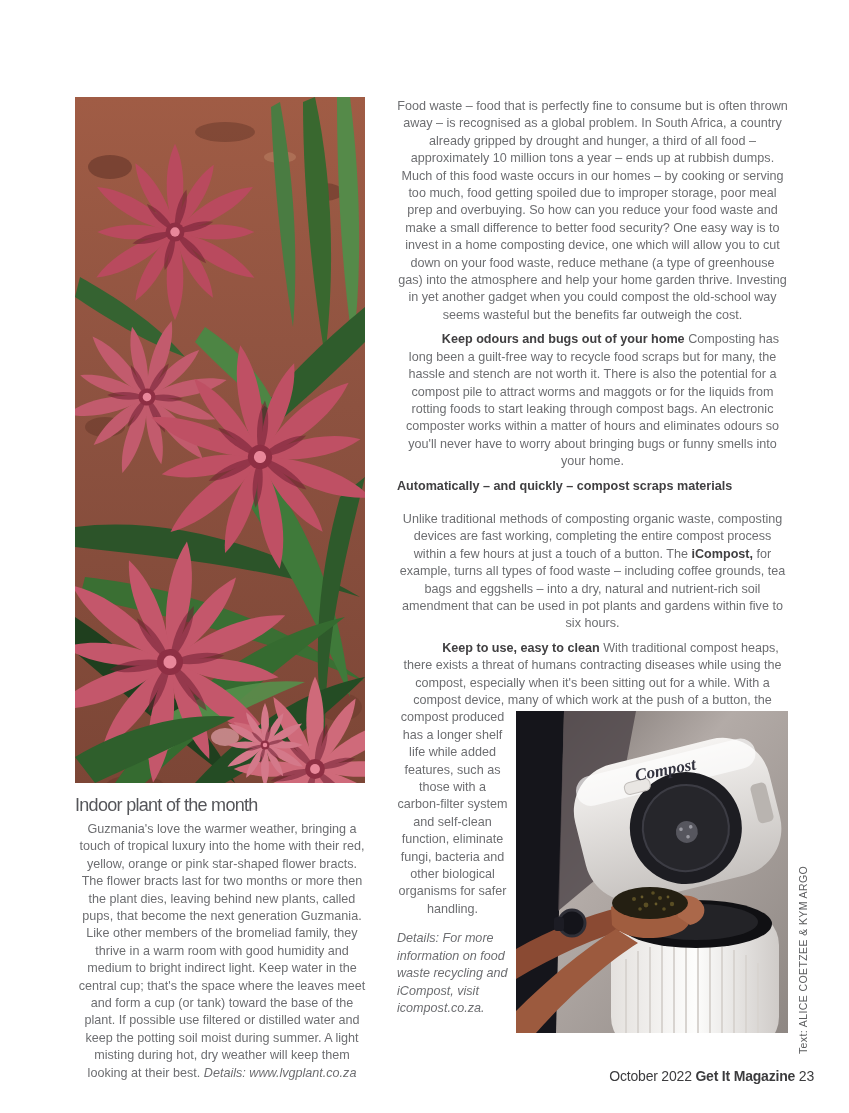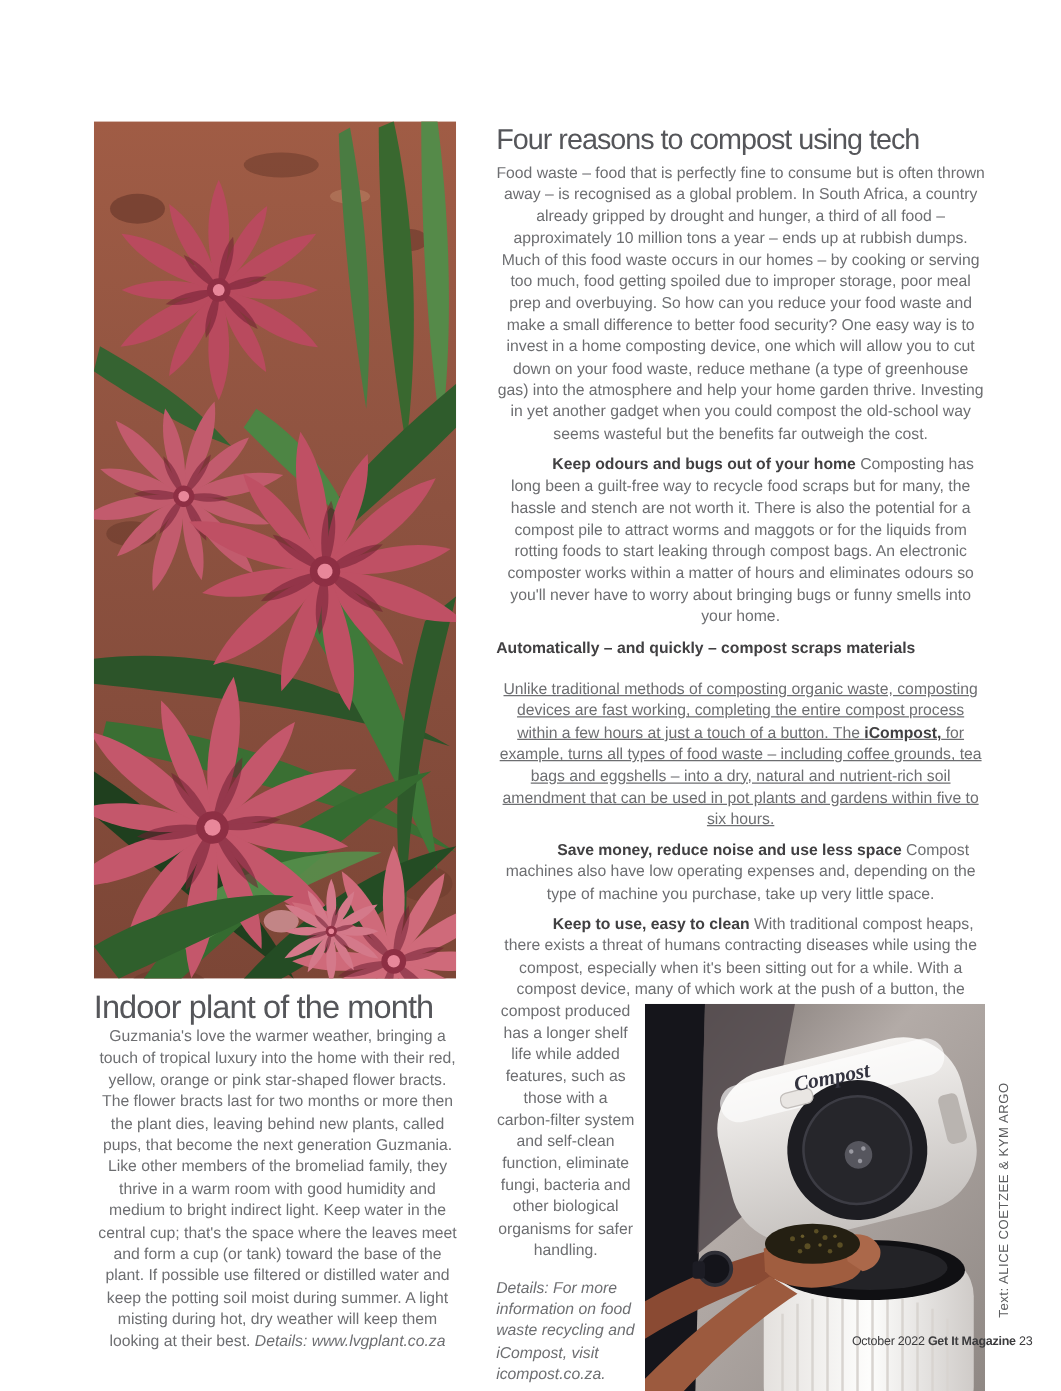--- a/index.html
+++ b/index.html
@@ -11,56 +11,56 @@
   }
   
   .plant-photo {
     position:absolute; left:75px; top:97px; width:290px; height:686px;
     overflow:hidden;
   }
   .plant-photo svg { display:block; }
   
   .left-article { position:absolute; left:75px; top:792px; width:294px; }
   .article-title {
-    font-weight:400; color:#55565a; font-size:26px; letter-spacing:-0.7px;
+    font-weight:400; color:#55565a; font-size:18px; letter-spacing:-0.7px;
     line-height:26px; margin-bottom:3px; white-space:nowrap;
   }
   .body-text {
     color:#6d6e71; font-size:12.6px; line-height:17.4px; text-align:center;
   }
   .body-text i { font-style:italic; }
   
   .right-column { position:absolute; left:397px; top:98px; width:391px; }
   .main-title {
     font-weight:400; color:#55565a; font-size:23px; letter-spacing:-0.8px;
     line-height:27px; margin-bottom:5px; white-space:nowrap;
   }
   .right-column p { margin-bottom:7px; }
   .runin { font-weight:700; color:#414042;padding-left:36px; }
   .standalone-head {
     font-weight:700; color:#414042; font-size:12.6px; line-height:17.4px;
     margin-bottom:0;
   }
-  .standalone-head + p { margin-top:16px;text-decoration:underline; }
+  .standalone-head + p { margin-top:16px; }
   .bold-inline { font-weight:700; color:#414042; }
   .compost-float {
     float:right; width:272px; height:322px; margin:2px 0 6px 8px;
     display:block; overflow:hidden;
   }
   .details-para { font-style:italic; color:#6d6e71; font-size:12.6px; line-height:17.4px; margin-top:12px; }
   
   .credit-vertical {
     position:absolute; left:694px; top:953px; width:220px; height:14px;
     transform:rotate(-90deg);
     font-size:10.5px; color:#5b5c5e; letter-spacing:0.4px; text-align:center;
     white-space:nowrap;
   }
   .page-footer {
-    position:absolute; right:23px; top:1068px;
-    font-size:10px; color:#3c3c3e; letter-spacing:-0.2px;
+    position:absolute; right:35px; top:1068px;
+    font-size:14px; color:#3c3c3e; letter-spacing:-0.2px;
   }
   .page-footer .bold { font-weight:700; }
 </style>
 </head>
 <body>
 
 <div class="page">
 
   <div class="plant-photo">
     <svg width="290" height="686" viewBox="0 0 290 686">
@@ -148,30 +148,28 @@
       <use href="#flw" transform="translate(190,648) scale(0.5)" fill="#d4798a"></use>
     </svg>
   </div>
 
   <div class="left-article">
     <h2 class="article-title">Indoor plant of the month</h2>
     <p class="body-text"><span>Guzmania's love the warmer weather, bringing a touch of tropical luxury into the home with their red, yellow, orange or pink star-shaped flower bracts. The flower bracts last for two months or more then the plant dies, leaving behind new plants, called pups, that become the next generation Guzmania. Like other members of the bromeliad family, they thrive in a warm room with good humidity and medium to bright indirect light. Keep water in the central cup; that's the space where the leaves meet and form a cup (or tank) toward the base of the plant. If possible use filtered or distilled water and keep the potting soil moist during summer. A light misting during hot, dry weather will keep them looking at their best. </span><i>Details: www.lvgplant.co.za</i></p>
   </div>
 
   <div class="right-column">
-    <h1 class="main-title">Four reasons to compost using tech</h1>
 
     <p class="body-text">Food waste – food that is perfectly fine to consume but is often thrown away – is recognised as a global problem. In South Africa, a country already gripped by drought and hunger, a third of all food – approximately 10 million tons a year – ends up at rubbish dumps. Much of this food waste occurs in our homes – by cooking or serving too much, food getting spoiled due to improper storage, poor meal prep and overbuying. So how can you reduce your food waste and make a small difference to better food security? One easy way is to invest in a home composting device, one which will allow you to cut down on your food waste, reduce methane (a type of greenhouse gas) into the atmosphere and help your home garden thrive. Investing in yet another gadget when you could compost the old-school way seems wasteful but the benefits far outweigh the cost.</p>
 
     <p class="body-text"><span class="runin">Keep odours and bugs out of your home </span><span>Composting has long been a guilt-free way to recycle food scraps but for many, the hassle and stench are not worth it. There is also the potential for a compost pile to attract worms and maggots or for the liquids from rotting foods to start leaking through compost bags. An electronic composter works within a matter of hours and eliminates odours so you'll never have to worry about bringing bugs or funny smells into your home.</span></p>
 
     <p class="standalone-head">Automatically – and quickly – compost scraps materials</p>
     <p class="body-text"><span>Unlike traditional methods of composting organic waste, composting devices are fast working, completing the entire compost process within a few hours at just a touch of a button. The </span><span class="bold-inline">iCompost,</span><span> for example, turns all types of food waste – including coffee grounds, tea bags and eggshells – into a dry, natural and nutrient-rich soil amendment that can be used in pot plants and gardens within five to six hours.</span></p>
 
-    <p class="body-text"><span class="runin">Save money, reduce noise and use less space </span><span>Compost machines also have low operating expenses and, depending on the type of machine you purchase, take up very little space.</span></p>
 
     <p class="body-text"><span class="runin">Keep to use, easy to clean </span><span>With traditional compost heaps, there exists a threat of humans contracting diseases while using the compost, especially when it's been sitting out for a while. With a compost device, many of which work at the push of a button, </span><span class="compost-float">
       <svg width="272" height="322" viewBox="0 0 272 322">
         <defs>
           <linearGradient id="bgc" x1="0" y1="0" x2="1" y2="1">
             <stop offset="0" stop-color="#6e6663"></stop>
             <stop offset="0.4" stop-color="#b3aba7"></stop>
             <stop offset="1" stop-color="#8e8783"></stop>
           </linearGradient>
           <linearGradient id="lidg" x1="0" y1="0" x2="0" y2="1">

